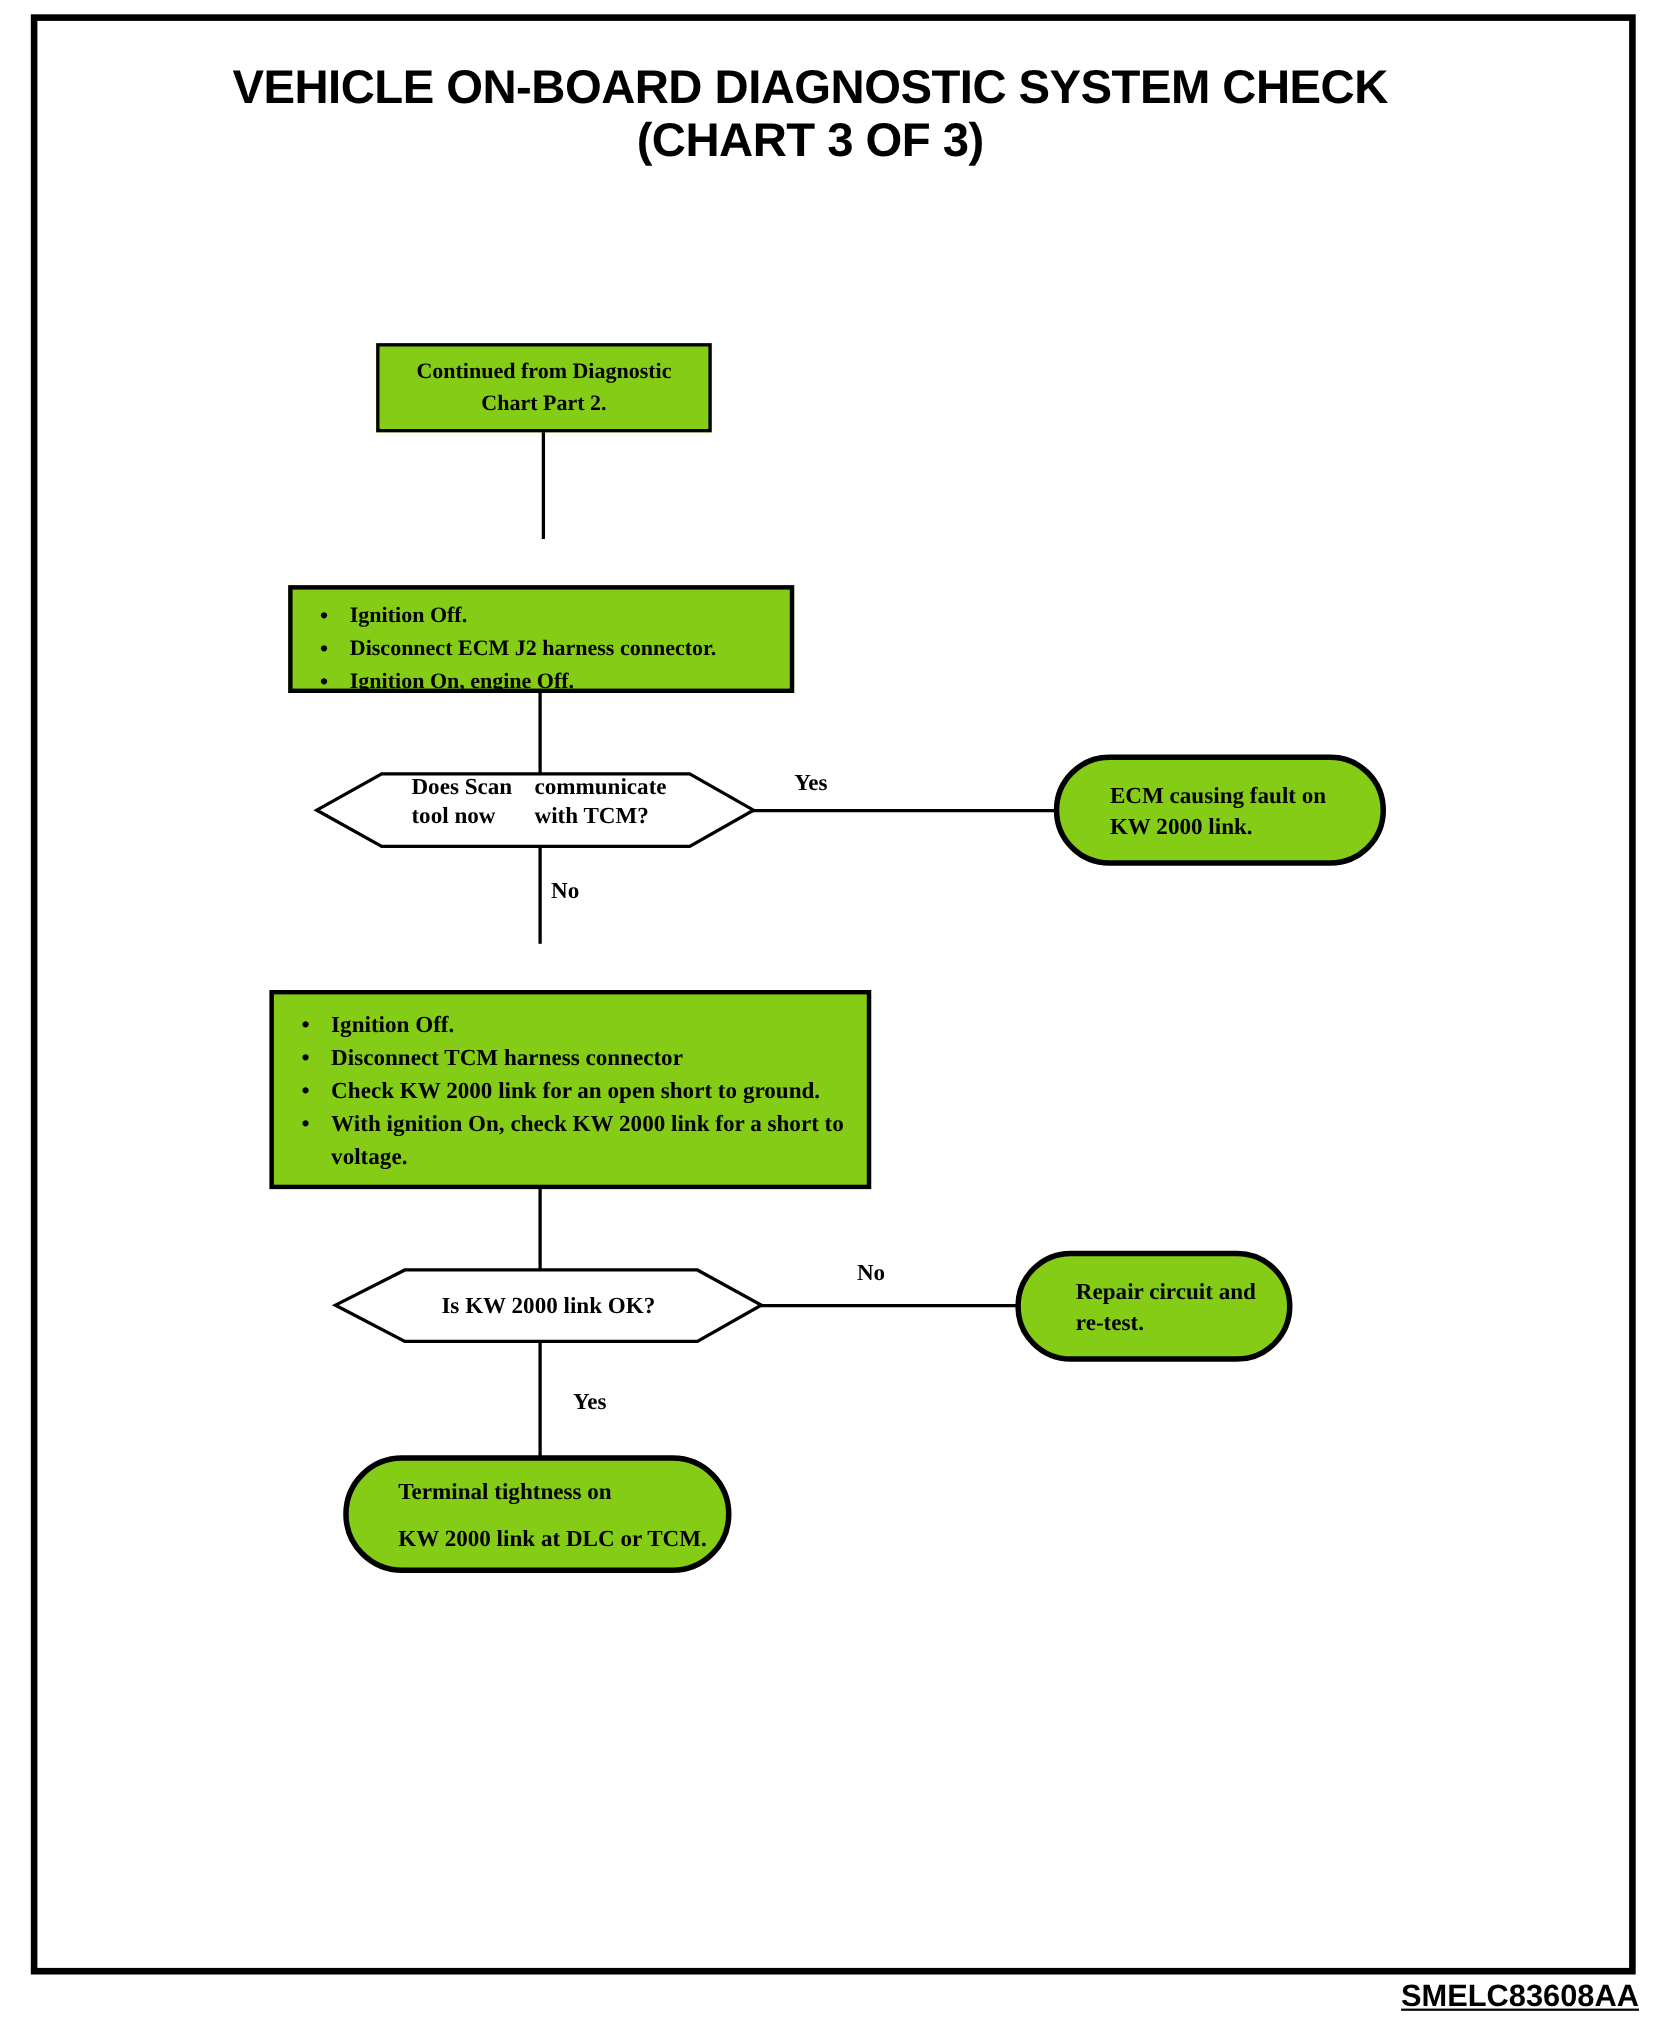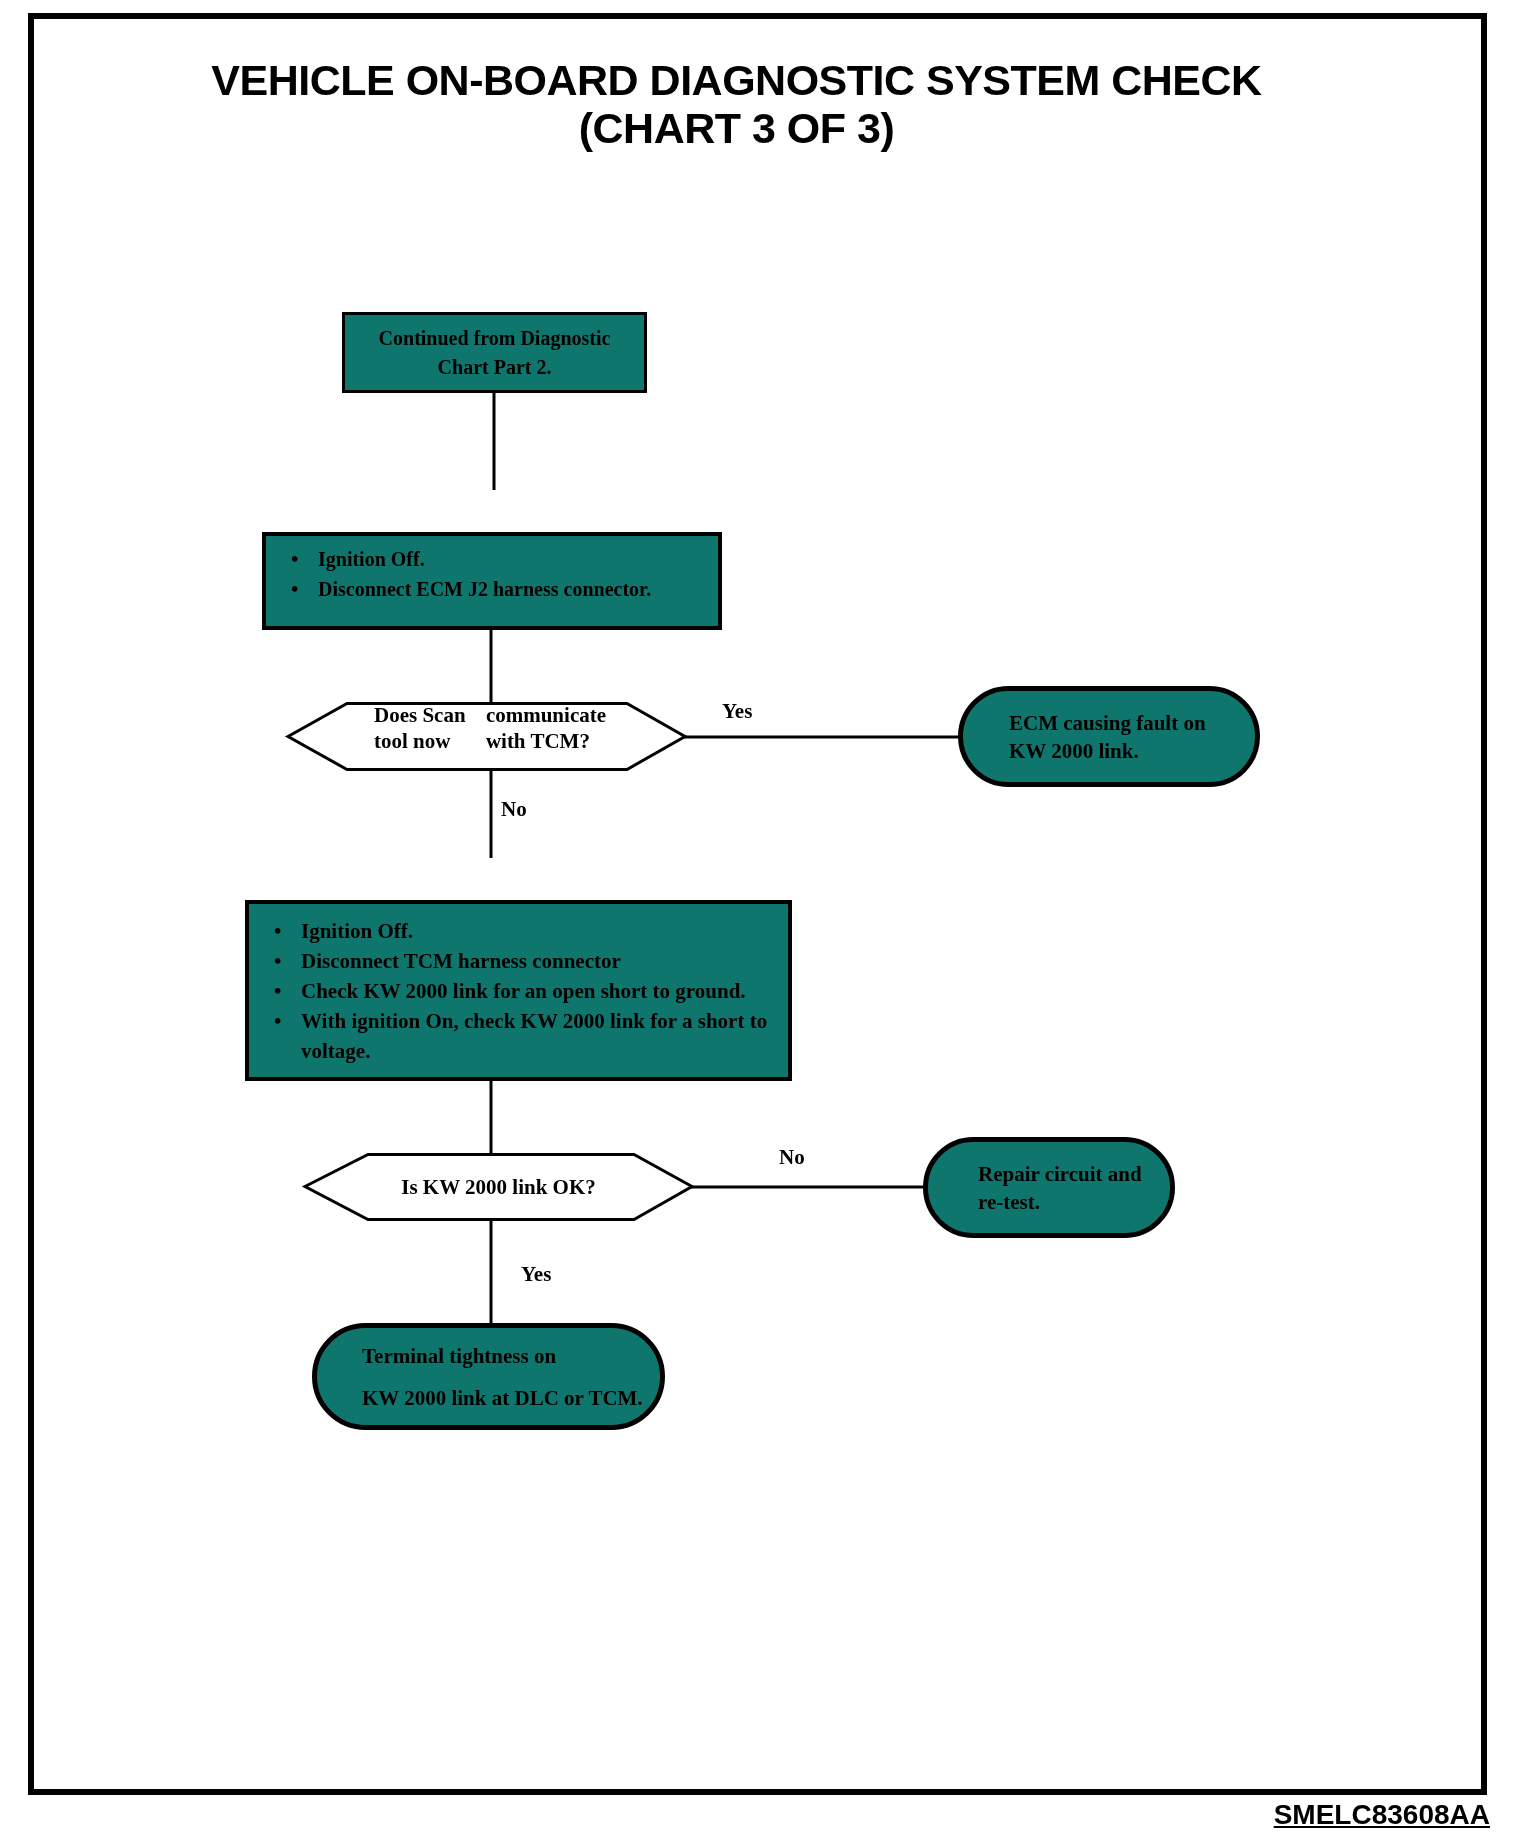--- a/index.html
+++ b/index.html
@@ -25,21 +25,21 @@
     font-family:"Liberation Sans", sans-serif;
     font-weight:bold;
     font-size:43px;
     line-height:48px;
     letter-spacing:-0.5px;
   }
   svg.wires{position:absolute;left:0;top:0;}
   .node{
     position:absolute;
     box-sizing:border-box;
-    background:#0f766e;
+    background:#84cc16;
     font-weight:bold;
     font-size:21px;
   }
   .rectbox{border:3px solid #000;}
   .rectbox.thick{border-width:4px;}
   .stadium{border:5px solid #000;border-radius:56px;}
   .centertext{
     display:flex;flex-direction:column;
     align-items:center;justify-content:center;
     text-align:center;line-height:29px;
@@ -114,20 +114,23 @@
     <div>Chart Part 2.</div>
   </div>
 
   <div class="node rectbox thick bullets" style="left:262px;top:487px;width:460px;height:98px;font-size:20px;">
     <div class="bullet-row">
       <span class="bt">Ignition Off.</span>
     </div>
     <div class="bullet-row">
       <span class="bt">Disconnect ECM J2 harness connector.</span>
     </div>
+    <div class="bullet-row">
+      <span class="bt">Ignition On, engine Off.</span>
+    </div>
   </div>
 
   <div class="hextext" style="left:374px;top:702px;width:260px;height:68px;">
     <div>Does Scan tool now</div>
     <div>communicate with TCM?</div>
   </div>
 
   <div class="node stadium stadtext" style="left:958px;top:686px;width:302px;height:101px;padding-left:46px;">
     <div>ECM causing fault on</div>
     <div>KW 2000 link.</div>

